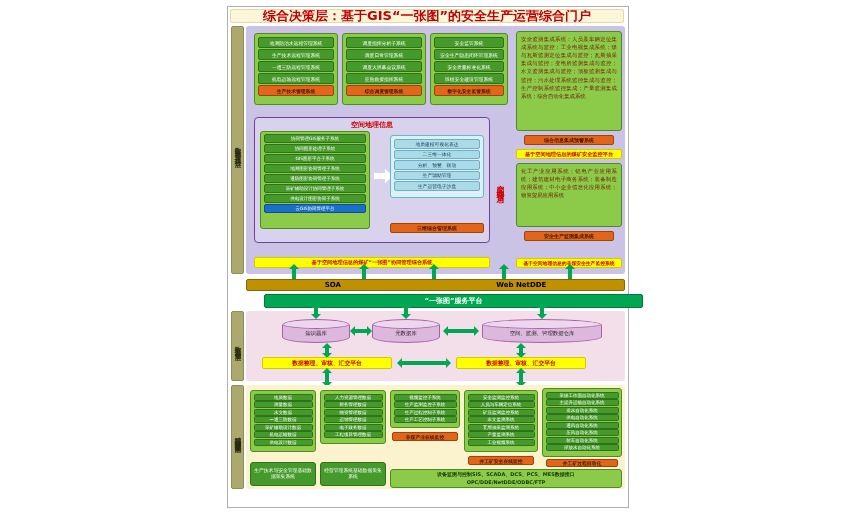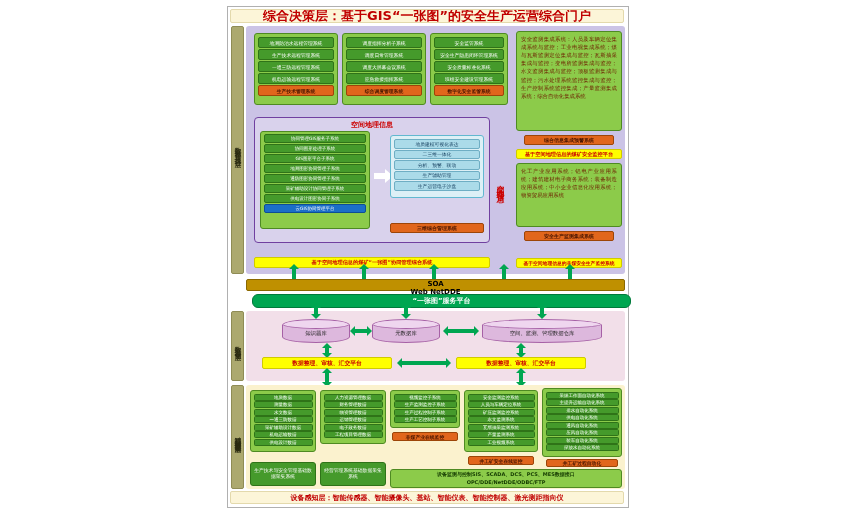--- a/index.html
+++ b/index.html
@@ -189,25 +189,25 @@
   <div class="side-label" style="left:264px;top:130px;width:16px;height:96px;">空间地理信息</div>
 
   <div class="ybar" style="left:26px;top:250px;width:236px;height:11px;">基于空间地理信息的煤矿“一张图”协同管理综合系统</div>
 
   <div class="arrow-v" style="left:64px;top:262px;height:10px;"></div>
   <div class="arrow-v" style="left:134px;top:262px;height:10px;"></div>
   <div class="arrow-v" style="left:204px;top:262px;height:10px;"></div>
   <div class="arrow-v" style="left:274px;top:262px;height:10px;"></div>
   <div class="arrow-v" style="left:340px;top:262px;height:10px;"></div>
 
-  <div class="soa-bar" style="left:18px;top:272px;width:379px;height:12px;flex-direction:column;">
+  <div class="soa-bar" style="left:18px;top:272px;width:379px;height:12px;">
     <span>SOA</span>
     <span>Web NetDDE</span>
   </div>
-  <div class="platform-bar" style="left:24px;top:287px;width:379px;height:14px;border-radius:6px;">“一张图”服务平台</div>
+  <div class="platform-bar" style="left:36px;top:287px;width:379px;height:14px;">“一张图”服务平台</div>
 
   <div class="strip" style="left:3px;top:304px;width:13px;height:70px;">数据存储层</div>
   <div class="layer-bg" style="left:18px;top:304px;width:379px;height:70px;background:#F2DFE9;"></div>
 
   <div class="arrow-v" style="left:86px;top:301px;height:6px;"></div>
   <div class="arrow-v" style="left:176px;top:301px;height:6px;"></div>
   <div class="arrow-v" style="left:312px;top:301px;height:6px;"></div>
 
   <div class="cyl" style="left:54px;top:312px;width:68px;height:24px;">知识题库</div>
   <div class="cyl" style="left:144px;top:312px;width:68px;height:24px;">元数据库</div>
@@ -289,15 +289,14 @@
         <div class="sitem">探放水自动化系统</div>
       </div>
   </div>
   <div class="obar-abs" style="left:318px;top:452px;width:72px;height:8px;font-size:4.8px;">井工矿过程自动化</div>
 
   <div class="iface-bar" style="left:162px;top:462px;width:232px;height:19px;">
     <span>设备监测与控制SIS、SCADA、DCS、PCS、MES数据接口</span>
     <span>OPC/DDE/NetDDE/ODBC/FTP</span>
   </div>
 
-  <div class="banner" style="left:2px;top:484px;width:394px;height:13px;font-size:7px;">设备感知层：智能传感器、智能摄像头、基站、智能仪表、智能控制器、激光测距指向仪</div>
 
 </div>
 
 </body></html>

